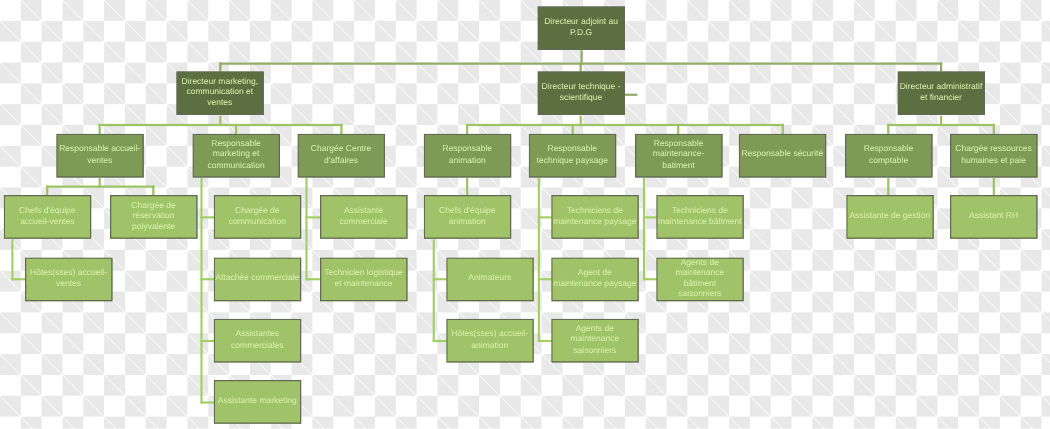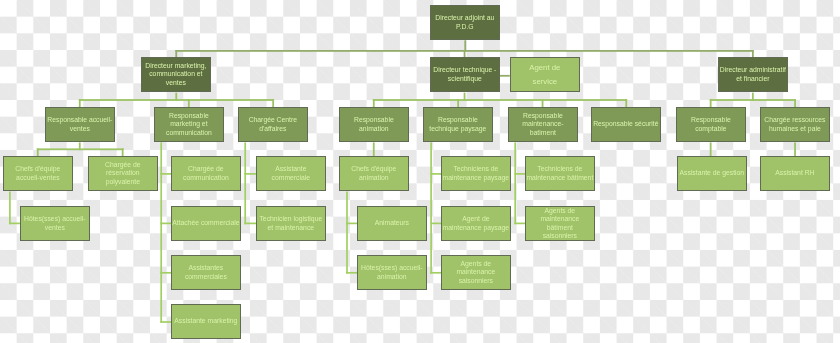--- a/index.html
+++ b/index.html
@@ -105,23 +105,20 @@
     </svg>
 <div class="node t-dark" style="left: 430.4px; top: 5.1px; width: 69.7px; height: 35.2px;">
       <span>Directeur adjoint au P.D.G</span>
     </div>
     <div class="node t-dark" style="left: 141.4px; top: 57.4px; width: 69.7px; height: 35.2px;">
       <span>Directeur marketing, communication et ventes</span>
     </div>
     <div class="node t-dark" style="left: 429.7px; top: 57.4px; width: 69.7px; height: 35.2px;">
       <span>Directeur technique - scientifique</span>
     </div>
-    <div class="node t-light lh-wide" style="left: 509.8px; top: 57.4px; width: 69.7px; height: 35.2px;">
-      <span style="width: 46px;">Agent de service</span>
-    </div>
     <div class="node t-dark" style="left: 718px; top: 57.4px; width: 69.7px; height: 35.2px;">
       <span>Directeur administratif et financier</span>
     </div>
     <div class="node t-mid" style="left: 44.9px; top: 107.2px; width: 69.7px; height: 35.2px;">
       <span>Responsable accueil-ventes</span>
     </div>
     <div class="node t-mid" style="left: 154px; top: 107.2px; width: 69.7px; height: 35.2px;">
       <span>Responsable marketing et communication</span>
     </div>
     <div class="node t-mid" style="left: 238.3px; top: 107.2px; width: 69.7px; height: 35.2px;">

